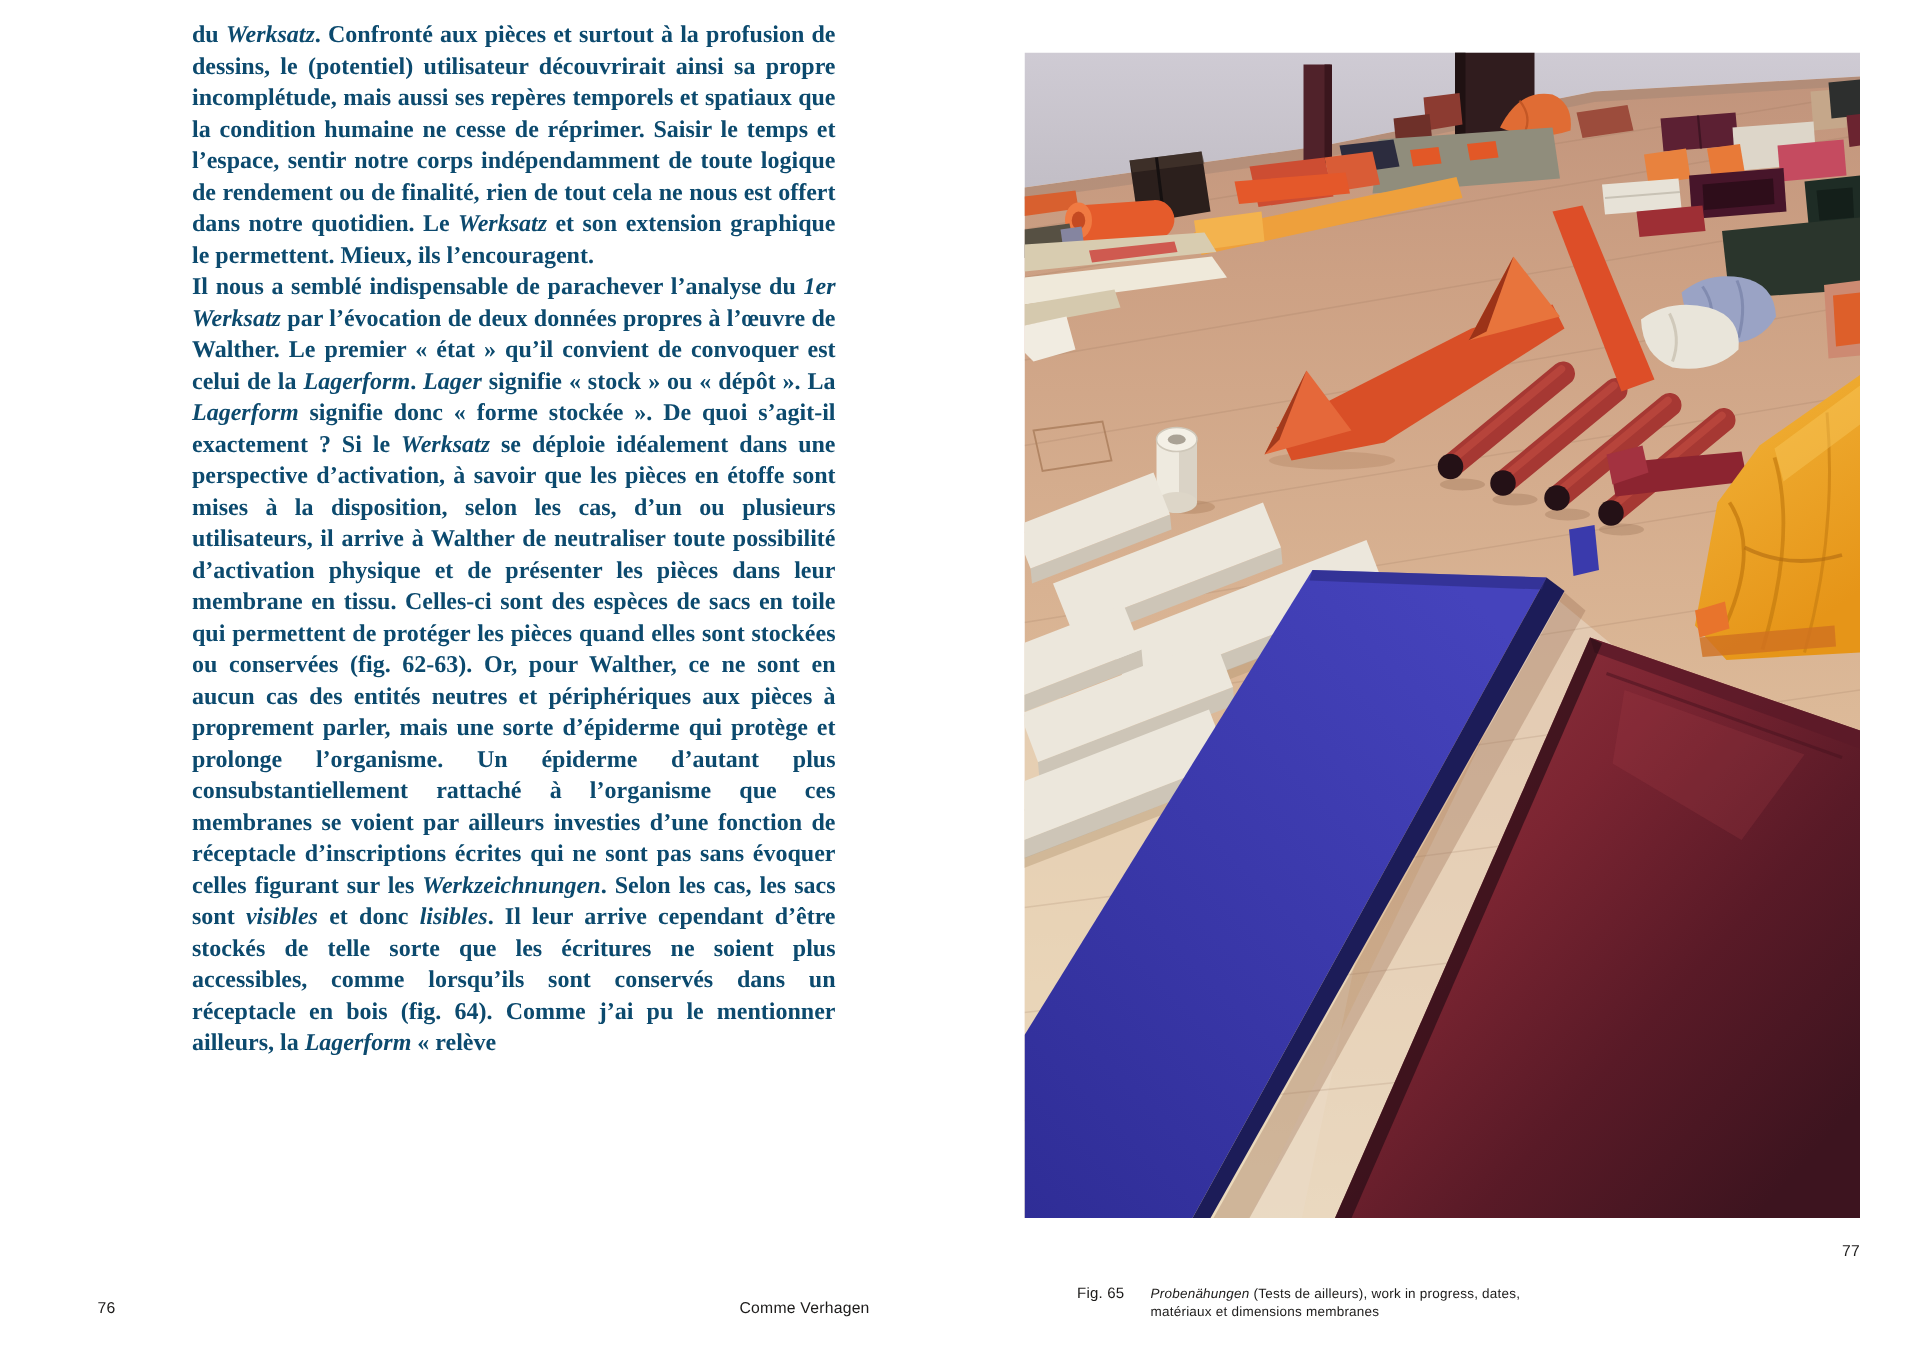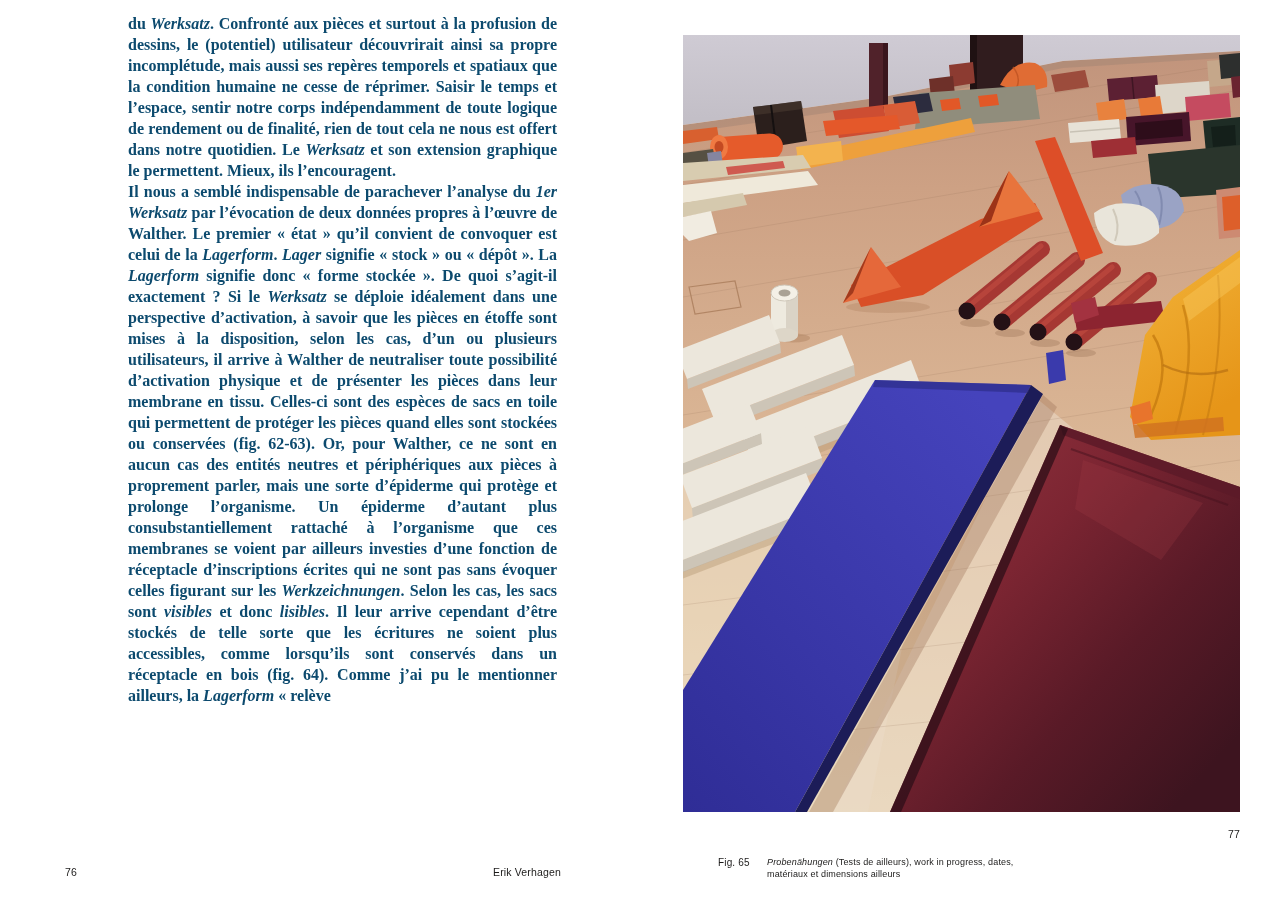--- a/index.html
+++ b/index.html
@@ -36,21 +36,21 @@
 </style>
 </head>
 <body>
 
 <div class="text-block">
   <p><span>du </span><em>Werksatz</em><span>. Confronté aux pièces et surtout à la profusion de dessins, le (potentiel) utilisateur découvrirait ainsi sa propre incomplétude, mais aussi ses repères temporels et spatiaux que la condition humaine ne cesse de réprimer. Saisir le temps et l’espace, sentir notre corps indépendamment de toute logique de rendement ou de finalité, rien de tout cela ne nous est offert dans notre quotidien. Le </span><em>Werksatz</em><span> et son extension graphique le permettent. Mieux, ils l’encouragent.</span></p>
   <p><span>Il nous a semblé indispensable de parachever l’analyse du </span><em>1er Werksatz</em><span> par l’évocation de deux données propres à l’œuvre de Walther. Le premier « état » qu’il convient de convoquer est celui de la </span><em>Lagerform</em><span>. </span><em>Lager</em><span> signifie « stock » ou « dépôt ». La </span><em>Lagerform</em><span> signifie donc « forme stockée ». De quoi s’agit-il exactement ? Si le </span><em>Werksatz</em><span> se déploie idéalement dans une perspective d’activation, à savoir que les pièces en étoffe sont mises à la disposition, selon les cas, d’un ou plusieurs utilisateurs, il arrive à Walther de neutraliser toute possibilité d’activation physique et de présenter les pièces dans leur membrane en tissu. Celles-ci sont des espèces de sacs en toile qui permettent de protéger les pièces quand elles sont stockées ou conservées (fig. 62-63). Or, pour Walther, ce ne sont en aucun cas des entités neutres et périphériques aux pièces à proprement parler, mais une sorte d’épiderme qui protège et prolonge l’organisme. Un épiderme d’autant plus consubstantiellement rattaché à l’organisme que ces membranes se voient par ailleurs investies d’une fonction de réceptacle d’inscriptions écrites qui ne sont pas sans évoquer celles figurant sur les </span><em>Werkzeichnungen</em><span>. Selon les cas, les sacs sont </span><em>visibles</em><span> et donc </span><em>lisibles</em><span>. Il leur arrive cependant d’être stockés de telle sorte que les écritures ne soient plus accessibles, comme lorsqu’ils sont conservés dans un réceptacle en bois (fig. 64). Comme j’ai pu le mentionner ailleurs, la </span><em>Lagerform</em><span> « relève</span></p>
 </div>
 
 <div class="meta" id="folio-left">76</div>
-<div class="meta" id="running-footer">Erik Verhagen</div>
+<div class="meta" id="running-footer">Comme Verhagen</div>
 
 <div id="photo">
   <svg width="557" height="777" viewBox="0 0 557 777" xmlns="http://www.w3.org/2000/svg">
     <defs>
       <linearGradient id="wallG" x1="0" y1="0" x2="0" y2="1">
         <stop offset="0" stop-color="#cfcbd4"></stop>
           <stop offset="1" stop-color="#c2bec6"></stop>
       </linearGradient>
       <linearGradient id="floorG" x1="0" y1="0" x2="0" y2="1">
         <stop offset="0" stop-color="#c1947c"></stop>
@@ -277,15 +277,15 @@
       <polygon points="377,390 385,394 218,777 207,777" fill="#2e0f18" opacity="0.75"></polygon>
       <path d="M388,414 L545,470" stroke="#45121e" stroke-width="2" opacity="0.5" fill="none"></path>
       <polygon points="400,425 520,468 478,525 392,474" fill="#a8414a" opacity="0.22"></polygon>
     </g>
   </svg>
 </div>
 
 <div class="meta" id="fig-label">Fig. 65</div>
 <div class="meta" id="fig-caption">
   <span class="cap-line"><em>Probenähungen</em><span> (Tests de ailleurs), work in progress, dates,</span></span>
-  <span class="cap-line">matériaux et dimensions ailleurs</span>
+  <span class="cap-line">matériaux et dimensions membranes</span>
 </div>
 <div class="meta" id="folio-right">77</div>
 
 </body></html>

